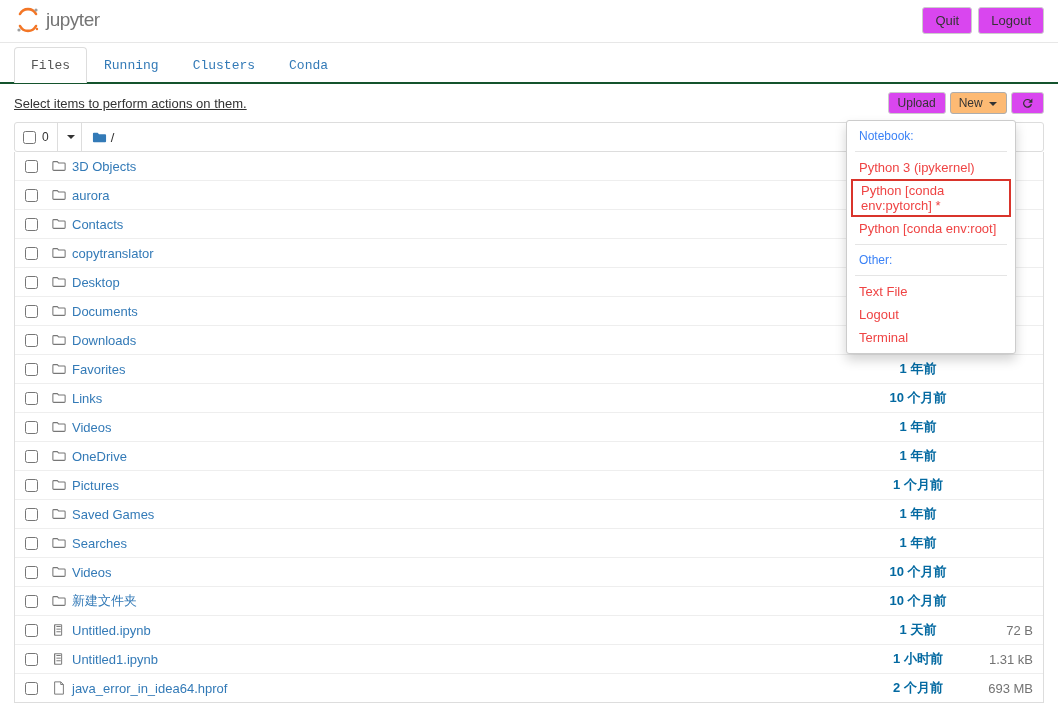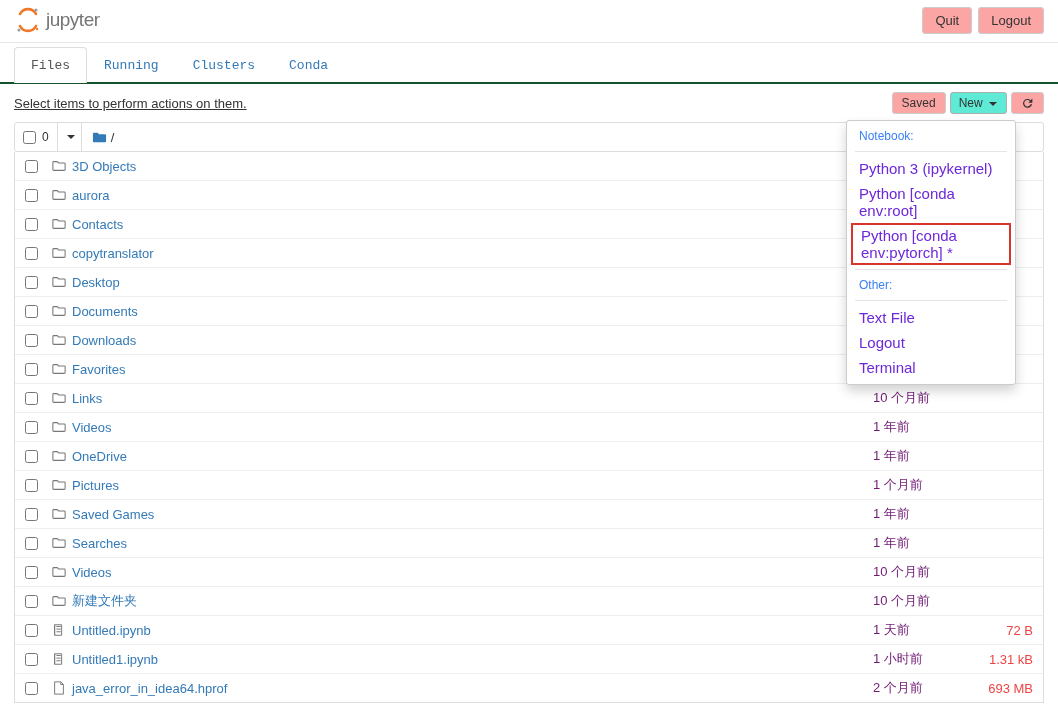--- a/index.html
+++ b/index.html
@@ -2,49 +2,49 @@
 <html><head>
 <meta charset="utf-8">
 <style>
 * { box-sizing: border-box; margin: 0; padding: 0; }
 body { font-family: "Helvetica Neue", Helvetica, Arial, sans-serif; font-size: 13px; color: #333; background: #fff; }
 .header { display: flex; align-items: center; justify-content: space-between; padding: 6px 14px 8px 14px; border-bottom: 1px solid #e7e7e7; }
 .logo { display: flex; align-items: center; gap: 4px; }
 .logo-icon { width: 28px; height: 28px; }
 .logo-text { font-size: 19px; color: #757575; font-weight: 400; letter-spacing: -0.5px; }
 .header-buttons { display: flex; gap: 6px; }
-.btn { background: #fca5a5; border: 1px solid #ccc; border-radius: 3px; padding: 5px 12px; font-size: 13px; color: #333; cursor: pointer; }
+.btn { background: #d946ef; border: 1px solid #ccc; border-radius: 3px; padding: 5px 12px; font-size: 13px; color: #333; cursor: pointer; }
 .tabs { display: flex; border-bottom: 2px solid #14532d; padding: 0 14px; margin-top: 4px; position: relative; font-family: Liberation Mono, monospace; }
 .tab { padding: 10px 16px; color: #337ab7; cursor: pointer; border: 1px solid transparent; border-bottom: none; border-radius: 4px 4px 0 0; margin-bottom: -1px; }
 .tab.active { color: #555; background: #fff; border-color: #ddd #ddd #fff #ddd; }
 .sub-header { display: flex; justify-content: space-between; align-items: center; padding: 8px 14px; }
 .action-text { color: #333; text-decoration: underline; }
 .toolbar-right { display: flex; gap: 4px; align-items: center; position: relative; }
 .btn-sm { padding: 3px 9px; font-size: 12px; }
-.btn-new { background: #5eead4; border: 1px solid #adadad; padding-left: 8px; }
+.btn-new { background: #fdba74; border: 1px solid #adadad; padding-left: 8px; }
 .caret { display: inline-block; width: 0; height: 0; border-left: 4px solid transparent; border-right: 4px solid transparent; border-top: 4px solid #333; margin-left: 3px; vertical-align: middle; }
 .refresh-icon { display: inline-block; width: 13px; height: 13px; vertical-align: middle; }
 .list-header { display: flex; align-items: center; border: 1px solid #ddd; border-radius: 3px; margin: 0 14px; background: #fff; height: 30px; }
 .select-all-group { display: flex; align-items: center; border-right: 1px solid #ddd; height: 100%; }
 .select-all-check { padding: 0 8px; height: 100%; display: flex; align-items: center; gap: 6px; border-right: 1px solid #ddd; }
 .select-dropdown { padding: 0 6px; height: 100%; display: flex; align-items: center; cursor: pointer; }
 .breadcrumb { display: flex; align-items: center; padding: 0 10px; color: #333; }
 .folder-home-icon { color: #337ab7; }
 .list-header-right { margin-left: auto; display: flex; align-items: center; padding-right: 10px; gap: 30px; color: #333; }
 .file-list { margin: 0 14px; border-left: 1px solid #ddd; border-right: 1px solid #ddd; }
 .file-row { display: flex; align-items: center; height: 29px; border-bottom: 1px solid #eee; padding: 0 10px; }
 .file-row:last-child { border-bottom: 1px solid #ddd; }
 .file-checkbox { margin-right: 14px; }
 .file-icon { margin-right: 6px; color: #777; display: inline-flex; }
 .file-name { color: #337ab7; cursor: pointer; flex: 1; }
-.file-date { color: #701a75; width: 90px; text-align: left; }
-.file-size { color: #ef4444; width: 70px; text-align: right; }
+.file-date { color: #0369a1; width: 90px; text-align: center; font-weight: bold; }
+.file-size { color: #737373; width: 70px; text-align: right; }
 .dropdown-menu { position: absolute; top: 28px; right: 28px; background: #fff; border: 1px solid #ccc; border-radius: 3px; box-shadow: 0 6px 12px rgba(0,0,0,.175); min-width: 170px; padding: 4px 0; z-index: 100; }
 .dropdown-header { color: #3b82f6; font-size: 12px; padding: 4px 12px; }
-.dropdown-item { padding: 4px 12px; color: #6d28d9; cursor: pointer; font-size: 15px; }
+.dropdown-item { padding: 4px 12px; color: #ef4444; cursor: pointer; font-size: 13px; }
 .dropdown-divider { height: 1px; background: #e5e5e5; margin: 4px 8px; }
 .dropdown-item.highlighted { border: 2px solid #d9342b; margin: 0 4px; padding: 2px 8px; }
 input[type="checkbox"] { width: 13px; height: 13px; cursor: pointer; }
 .count-badge { color: #333; font-size: 12px; }
 svg { display: block; }
 </style>
 </head>
 <body>
 
 <div class="header">
@@ -69,38 +69,38 @@
 <div class="tabs">
   <div class="tab active">Files</div>
   <div class="tab">Running</div>
   <div class="tab">Clusters</div>
   <div class="tab">Conda</div>
 </div>
 
 <div class="sub-header">
   <span class="action-text">Select items to perform actions on them.</span>
   <div class="toolbar-right">
-    <button class="btn btn-sm">Saved</button>
+    <button class="btn btn-sm">Upload</button>
     <button class="btn btn-sm btn-new">
       <span>New</span>
       <span class="caret"></span>
     </button>
     <button class="btn btn-sm">
       <span class="refresh-icon">
         <svg viewBox="0 0 16 16" width="13" height="13">
             <path d="M13.6 2.3L12 4a5.5 5.5 0 1 0 1.5 4.5h-1.6A4 4 0 1 1 11 5l-2 2h5V2l-.4.3z" fill="#333"></path>
           </svg>
       </span>
     </button>
     <div class="dropdown-menu">
       <div class="dropdown-header">Notebook:</div>
       <div class="dropdown-divider"></div>
       <div class="dropdown-item">Python 3 (ipykernel)</div>
+      <div class="dropdown-item highlighted">Python [conda env:pytorch] *</div>
       <div class="dropdown-item">Python [conda env:root]</div>
-      <div class="dropdown-item highlighted">Python [conda env:pytorch] *</div>
       <div class="dropdown-divider"></div>
       <div class="dropdown-header">Other:</div>
       <div class="dropdown-divider"></div>
       <div class="dropdown-item">Text File</div>
       <div class="dropdown-item">Logout</div>
       <div class="dropdown-item">Terminal</div>
     </div>
   </div>
 </div>
 

